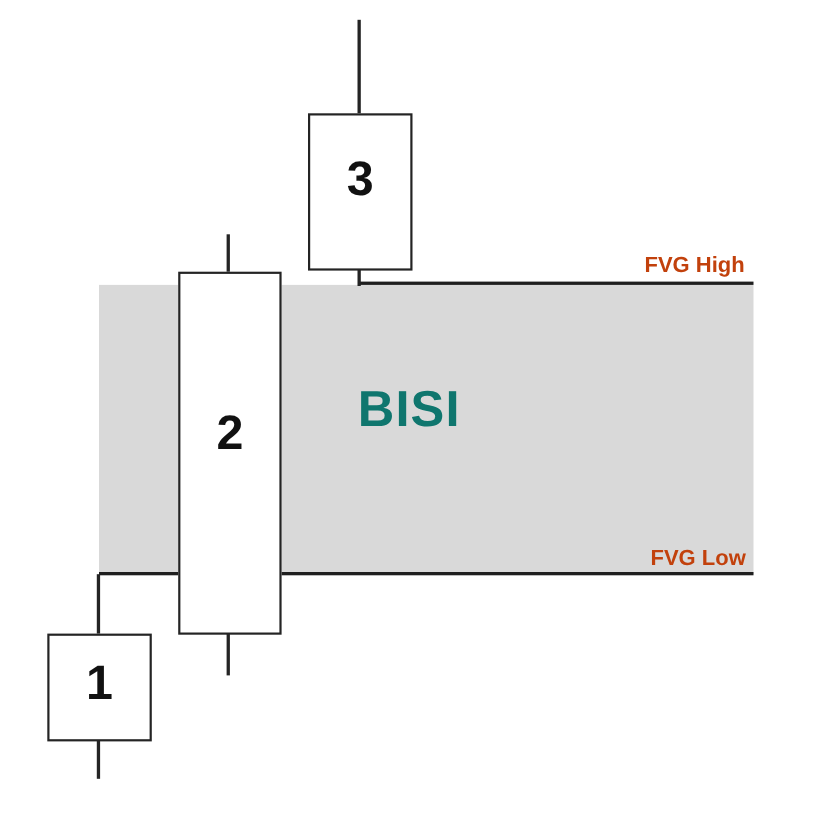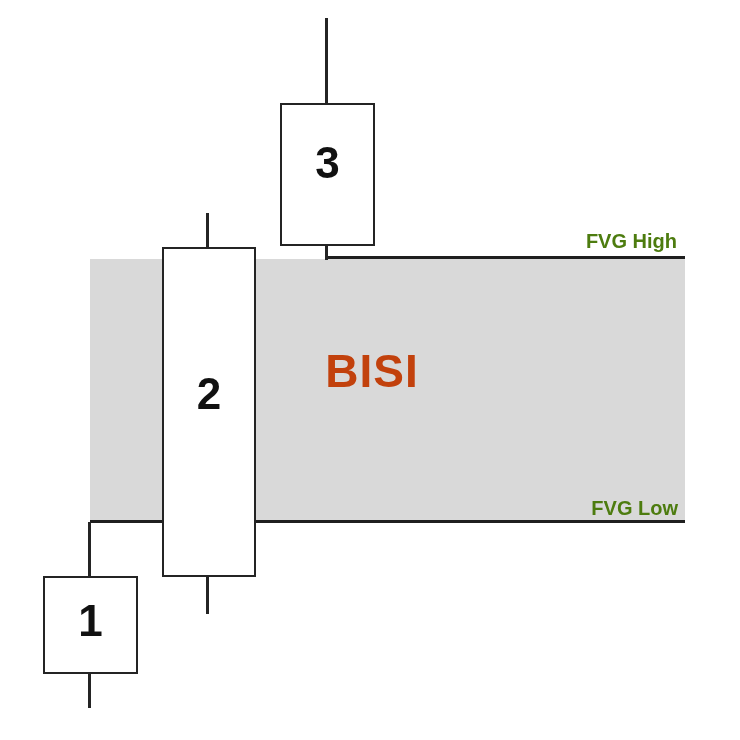--- a/index.html
+++ b/index.html
@@ -42,30 +42,30 @@
     width: 595px;
   }
   .zone-label {
     position: absolute;
     left: 372px;
     top: 371px;
     transform: translate(-50%, -50%);
     font-size: 46px;
     font-weight: bold;
     letter-spacing: 1px;
-    color: #c2410c;
+    color: #0f766e;
     z-index: 2;
     white-space: nowrap;
   }
   .fvg-label {
     position: absolute;
     font-size: 20px;
     font-weight: bold;
     line-height: 24px;
-    color: #4d7c0f;
+    color: #c2410c;
     text-align: right;
     z-index: 4;
     white-space: nowrap;
   }
   .fvg-high-label {
     right: 63px;
     top: 229px;
   }
   .fvg-low-label {
     right: 62px;

